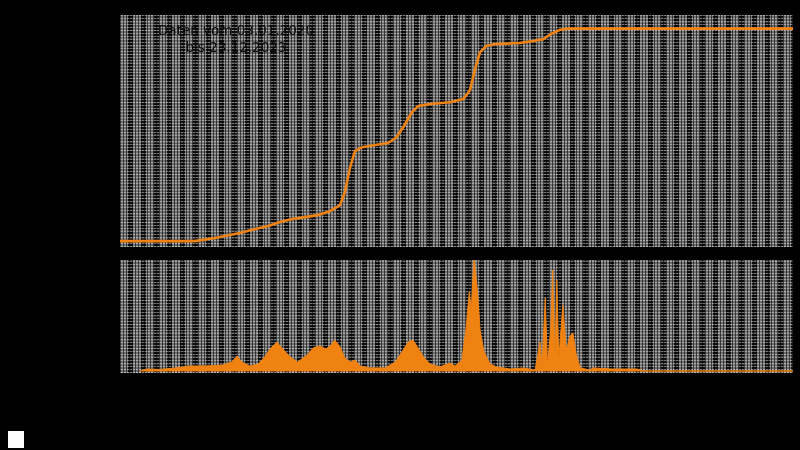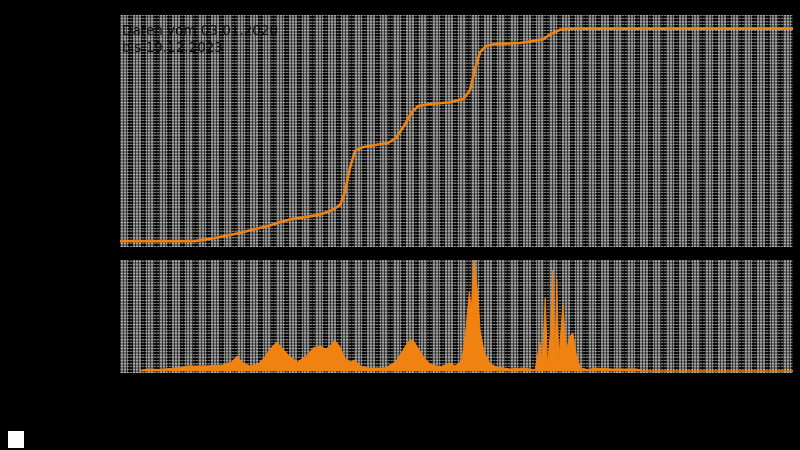--- a/index.html
+++ b/index.html
@@ -8,21 +8,21 @@
   .panel{position:absolute;left:120px;width:673px;
          background-color:#0e0e0e;
          background-image:
            repeating-linear-gradient(90deg, rgba(8,8,8,.62) 0 1px, rgba(0,0,0,0) 1px 3px),
            repeating-linear-gradient(0deg, rgba(225,225,225,.50) 0 1px, rgba(0,0,0,0) 1px 3px),
            repeating-linear-gradient(0deg, rgba(255,255,255,.18) 0 1px, rgba(0,0,0,0) 1px 8px),
            repeating-linear-gradient(90deg, rgba(138,138,138,.78) 0 8px, rgba(12,12,12,.88) 8px 13px);}
   #top-panel{top:15px;height:232px;}
   #bottom-panel{top:260px;height:113px;}
   svg{position:absolute;left:0;top:0;display:block;}
-  .annotation{position:absolute;left:122px;top:22px;width:228px;text-align:left;
+  .annotation{position:absolute;left:122px;top:22px;width:228px;text-align:center;
               color:#0a0a0a;font-size:13.5px;line-height:17px;font-weight:500;}
   .white-square{position:absolute;left:8px;top:431px;width:16px;height:17px;background:#fdfdfd;}
 </style>
 </head>
 <body>
 
 <div class="stage">
 
   <div class="panel" id="top-panel">
     <svg id="top-svg" width="673" height="232" viewBox="0 0 673 232">
@@ -31,18 +31,18 @@
   </div>
 
   <div class="panel" id="bottom-panel">
     <svg id="bottom-svg" width="673" height="113" viewBox="0 0 673 113">
         <path d="M20.2,111 L20.2,111.0 L26.9,109.0 L39.7,109.5 L55.2,107.9 L70.0,106.0 L84.8,106.0 L102.3,105.0 L111.7,102.0 L117.1,96.0 L121.8,102.0 L129.9,106.0 L138.0,104.0 L144.7,97.0 L150.1,89.0 L156.8,82.0 L162.9,89.0 L170.3,97.0 L177.7,102.0 L187.1,95.0 L193.2,87.9 L199.9,86.0 L205.9,89.0 L211.3,85.0 L214.7,80.0 L220.1,87.0 L224.8,98.0 L230.2,102.0 L234.9,100.0 L240.3,106.0 L249.7,107.9 L265.2,107.9 L275.3,102.0 L282.0,92.0 L288.0,82.0 L292.8,80.0 L298.1,87.9 L304.2,98.0 L310.3,104.0 L319.7,107.0 L329.8,103.0 L335.2,106.0 L341.9,100.0 L345.9,70.0 L349.3,32.0 L351.3,50.0 L354.0,-2.0 L357.4,30.0 L360.1,70.0 L364.1,92.0 L370.2,104.0 L376.9,107.0 L390.3,109.0 L403.1,107.9 L415.2,110.0 L420.0,82.0 L422.0,107.0 L425.3,38.0 L427.4,105.0 L430.7,70.0 L432.7,10.0 L434.8,105.0 L436.8,20.0 L438.8,100.0 L442.8,45.0 L446.2,90.0 L450.2,76.0 L452.9,73.0 L456.3,95.0 L460.3,107.9 L469.8,110.0 L473.1,107.9 L492.0,109.0 L516.9,109.0 L524.9,111.0 L673.0,111.0 L673.0,111 Z" fill="#ef8211" stroke="#ef8211" stroke-width="1"></path>
       </svg>
   </div>
 
   <div class="annotation">
     <div>Daten vom 03.01.2020</div>
-    <div>bis 19.12.2023</div>
+    <div>bis 23.12.2023</div>
   </div>
 
   <div class="white-square"></div>
 
 </div>
 
 </body></html>

